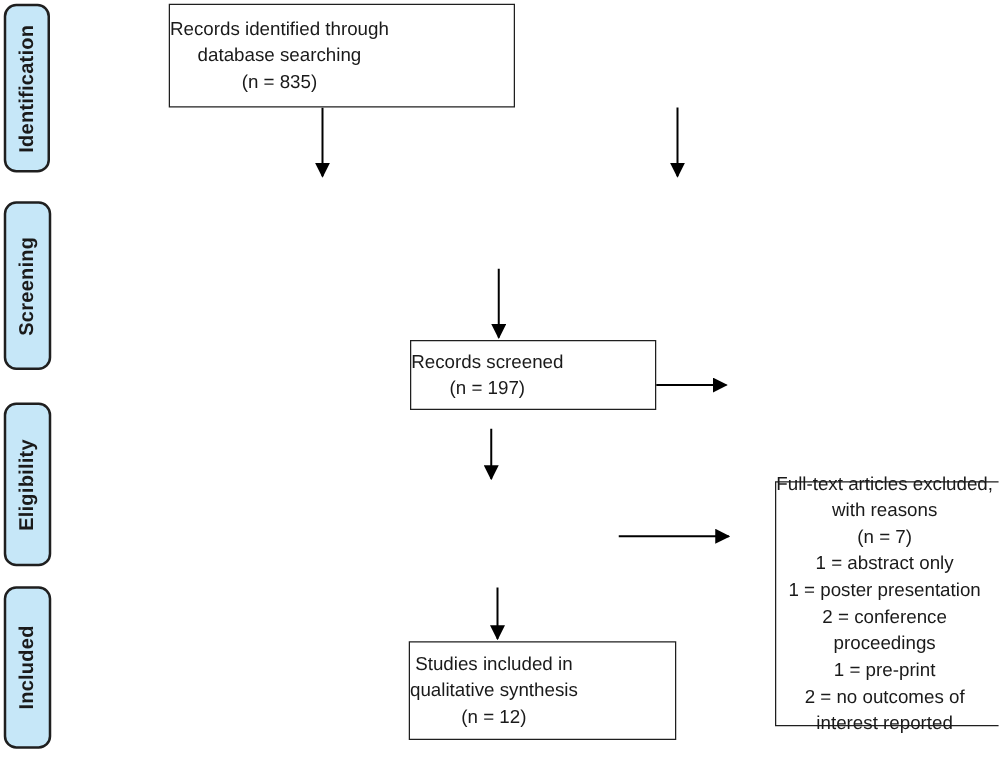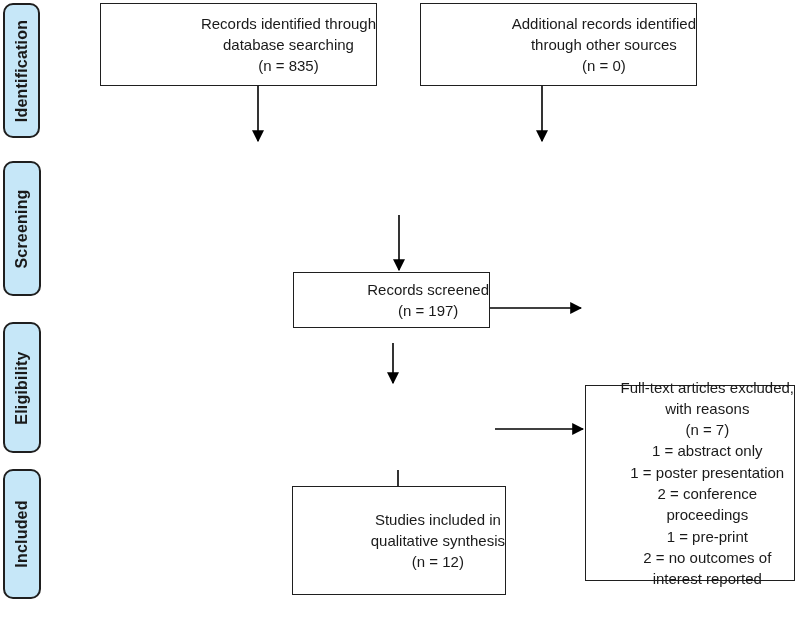--- a/index.html
+++ b/index.html
@@ -23,24 +23,25 @@
     width: 799px;
     height: 621px;
   }
   .flowbox {
     position: absolute;
     box-sizing: border-box;
     background: #ffffff;
     border: 1.6px solid #1f1f1f;
     display: flex;
     align-items: center;
-    justify-content: flex-end;
+    justify-content: flex-start;
     text-align: center;
     font-size: 15px;
     line-height: 1.42;
+    margin-left: 35px;
   }
   .flowbox .txt {
     white-space: pre-wrap;
   }
   .stage {
     position: absolute;
     box-sizing: border-box;
     background: #c6e7f8;
     border: 2px solid #1f1f1f;
     border-radius: 10px;
@@ -61,21 +62,21 @@
   #stage-eligibility    { left: 3px;  top: 322px; width: 38px; height: 131px; }
   #stage-included       { left: 3px;  top: 469px; width: 38px; height: 130px; }
   
   #box-db          { left: 100px; top: 3px;   width: 277px; height: 83px; }
   #box-other       { left: 420px; top: 3px;   width: 277px; height: 83px; }
   #box-dup         { left: 227px; top: 143px; width: 345px; height: 72px; }
   #box-screened    { left: 293px; top: 272px; width: 197px; height: 56px; }
   #box-excluded    { left: 583px; top: 271px; width: 209px; height: 72px; }
   #box-fulltext    { left: 291px; top: 385px; width: 204px; height: 85px; }
   #box-ft-excluded { left: 585px; top: 385px; width: 210px; height: 196px; }
-  #box-qual        { left: 292px; top: 486px; width: 214px; height: 109px; }
+  #box-qual        { left: 292px; top: 513px; width: 214px; height: 79px; }
 </style>
 </head>
 <body>
 
 <div class="canvas">
 
   <svg class="arrows" width="799" height="621" viewBox="0 0 799 621" xmlns="http://www.w3.org/2000/svg">
     <defs>
       <marker id="ah" viewBox="0 0 10 10" refX="9" refY="5" markerWidth="7.5" markerHeight="7.5" orient="auto">
         <path d="M0,0 L10,5 L0,10 z" fill="#000000"></path>
@@ -103,25 +104,20 @@
   </div>
   <div class="stage" id="stage-included">
     <span class="vtxt">Included</span>
   </div>
 
   <div class="flowbox" id="box-db">
     <div class="txt">Records identified through
 database searching
 (n = 835)</div>
   </div>
-  <div class="flowbox" id="box-other">
-    <div class="txt">Additional records identified
-through other sources
-(n = 0)</div>
-  </div>
   <div class="flowbox" id="box-screened">
     <div class="txt">Records screened
 (n = 197)</div>
   </div>
   <div class="flowbox" id="box-ft-excluded">
     <div class="txt">Full-text articles excluded,
 with reasons
 (n = 7)
 1 = abstract only
 1 = poster presentation

